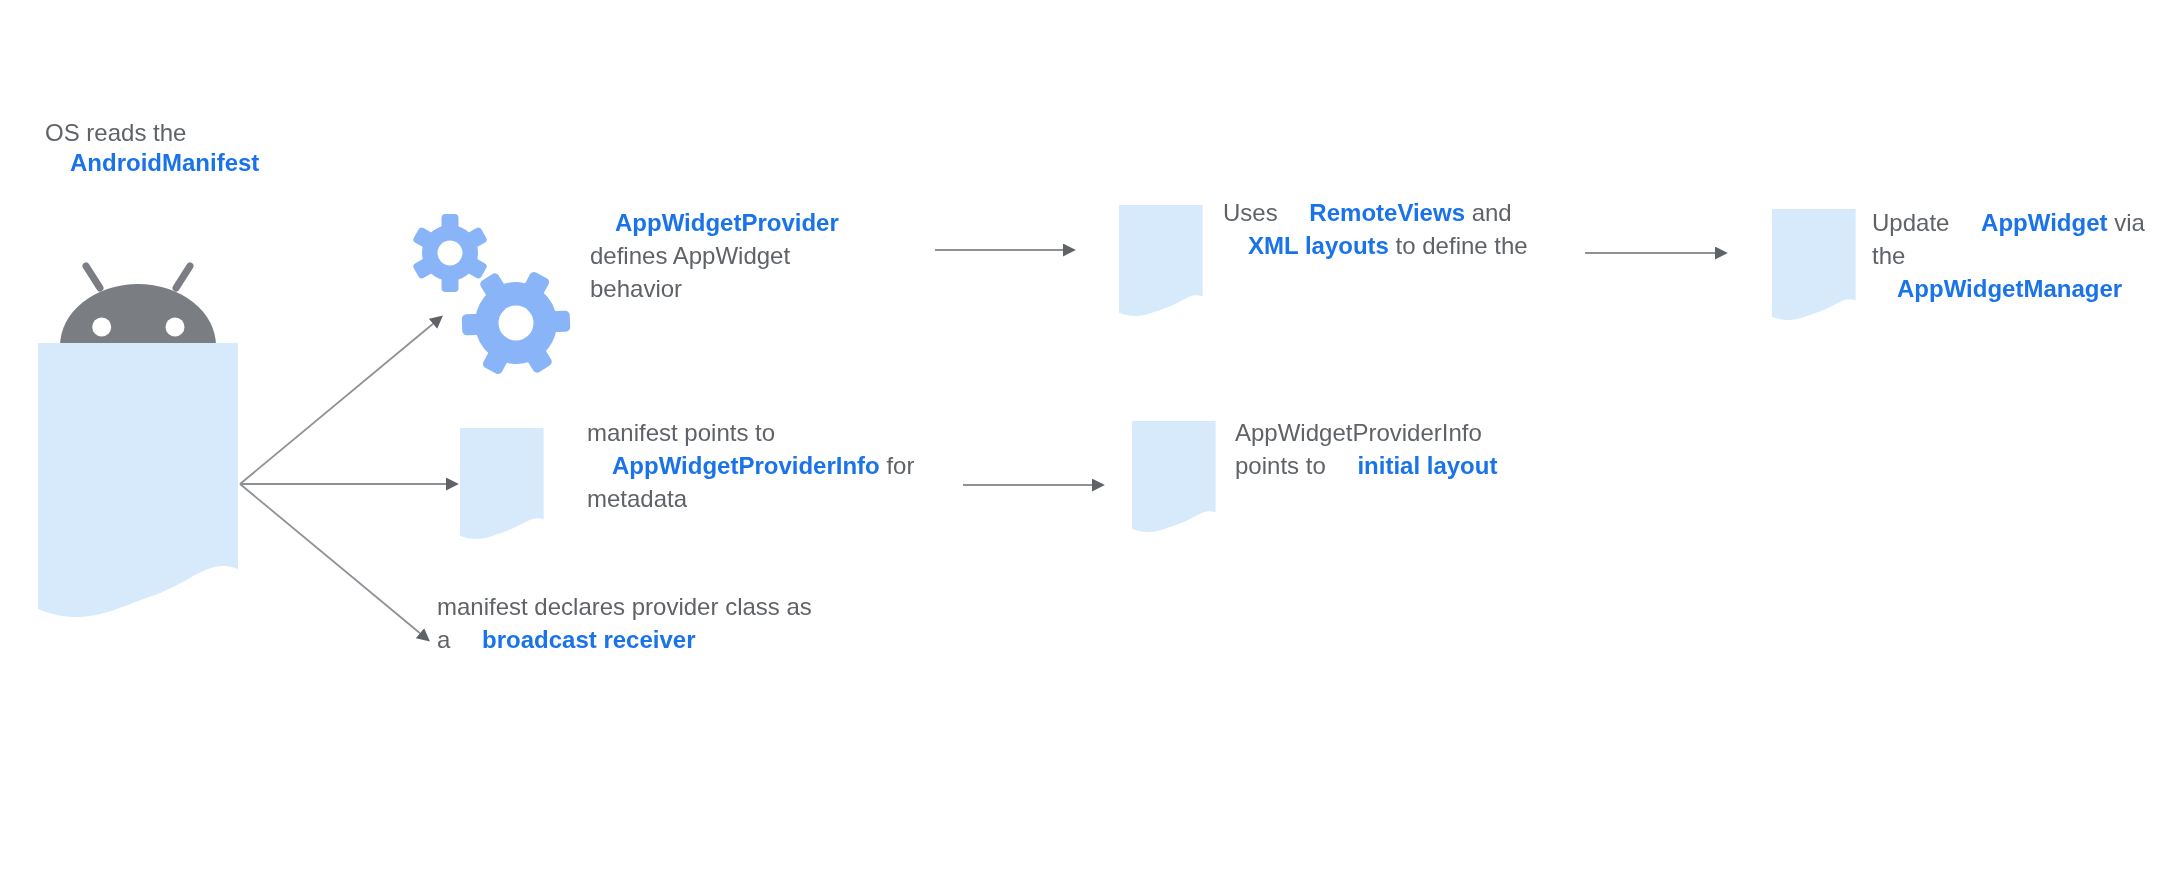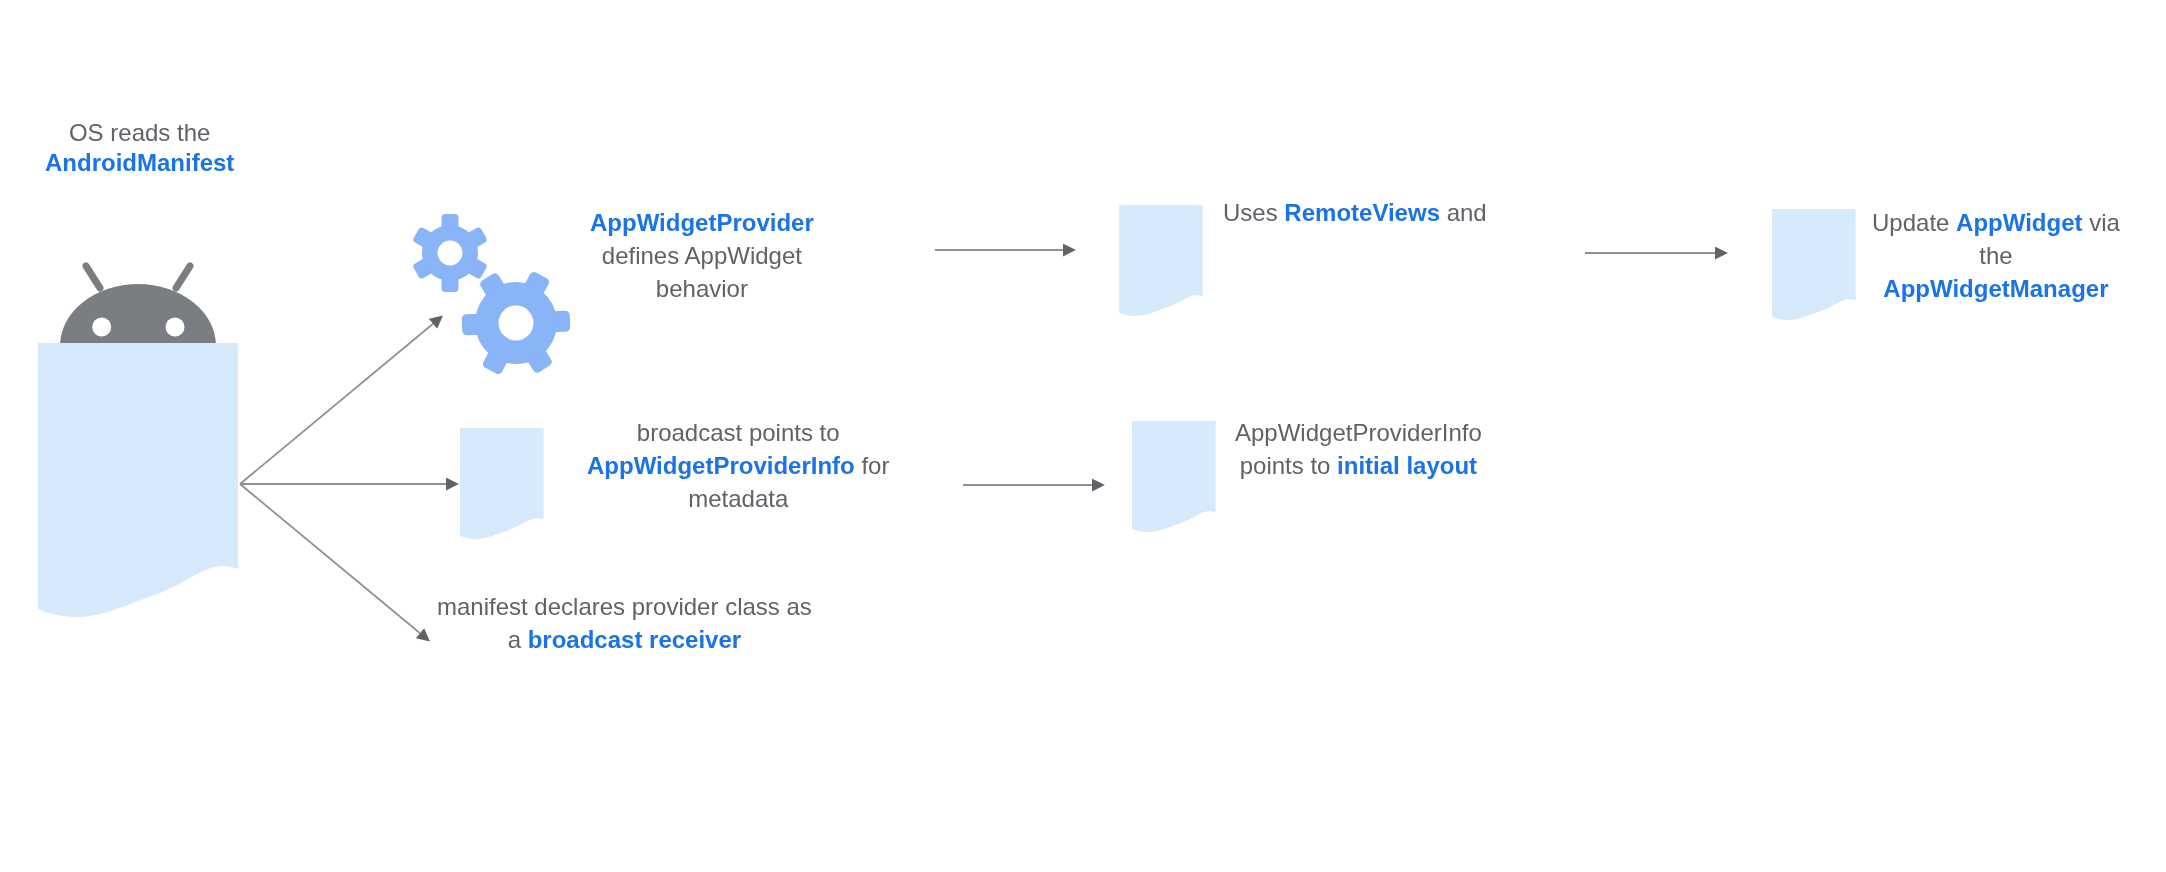--- a/index.html
+++ b/index.html
@@ -12,33 +12,33 @@
     --arrow-head:#5F6368;
     --background:#FFFFFF;
   }
   html,body{margin:0;padding:0;background:var(--background);}
   .canvas{
     position:relative;
     width:2166px;height:872px;
     background:var(--background);
     overflow:hidden;
     font-family:"Liberation Sans",sans-serif;
-    text-align:center;
   }
   .abs{position:absolute;}
   .label{
     position:absolute;
     font-size:24px;
     line-height:33px;
     color:var(--text-gray);
     white-space:nowrap;
   }
   .label .blue{
     color:var(--accent-blue);
     font-weight:700;
+    margin-left:25px;
   }
   .doc{fill:var(--doc-fill);}
   .gear{fill:var(--icon-blue);}
   .gear-hole{fill:var(--background);}
   .robot{fill:var(--robot-gray);}
   .robot-stroke{stroke:var(--robot-gray);stroke-width:7;stroke-linecap:round;fill:none;}
   .eye{fill:var(--background);}
   line.arrow{stroke:var(--arrow-gray);stroke-width:1.8;}
   #ah path{fill:var(--arrow-head);}
 </style>
@@ -122,30 +122,31 @@
   </div>
 
   <div class="label" style="left:590px;top:206px">
     <div><span class="blue">AppWidgetProvider</span></div>
     <div><span>defines AppWidget</span></div>
     <div><span>behavior</span></div>
   </div>
 
   <div class="label" style="left:1223px;top:196px">
     <div><span>Uses </span><span class="blue">RemoteViews</span><span> and</span></div>
+    <div><span class="blue">XML layouts</span><span> to define the</span></div>
   </div>
 
   <div class="label" style="left:1872px;top:206px">
     <div><span>Update </span><span class="blue">AppWidget</span><span> via</span></div>
     <div><span>the</span></div>
     <div><span class="blue">AppWidgetManager</span></div>
   </div>
 
   <div class="label" style="left:587px;top:416px">
-    <div><span>broadcast points to</span></div>
+    <div><span>manifest points to</span></div>
     <div><span class="blue">AppWidgetProviderInfo</span><span> for</span></div>
     <div><span>metadata</span></div>
   </div>
 
   <div class="label" style="left:1235px;top:416px">
     <div><span>AppWidgetProviderInfo</span></div>
     <div><span>points to </span><span class="blue">initial layout</span></div>
   </div>
 
   <div class="label" style="left:437px;top:590px">

